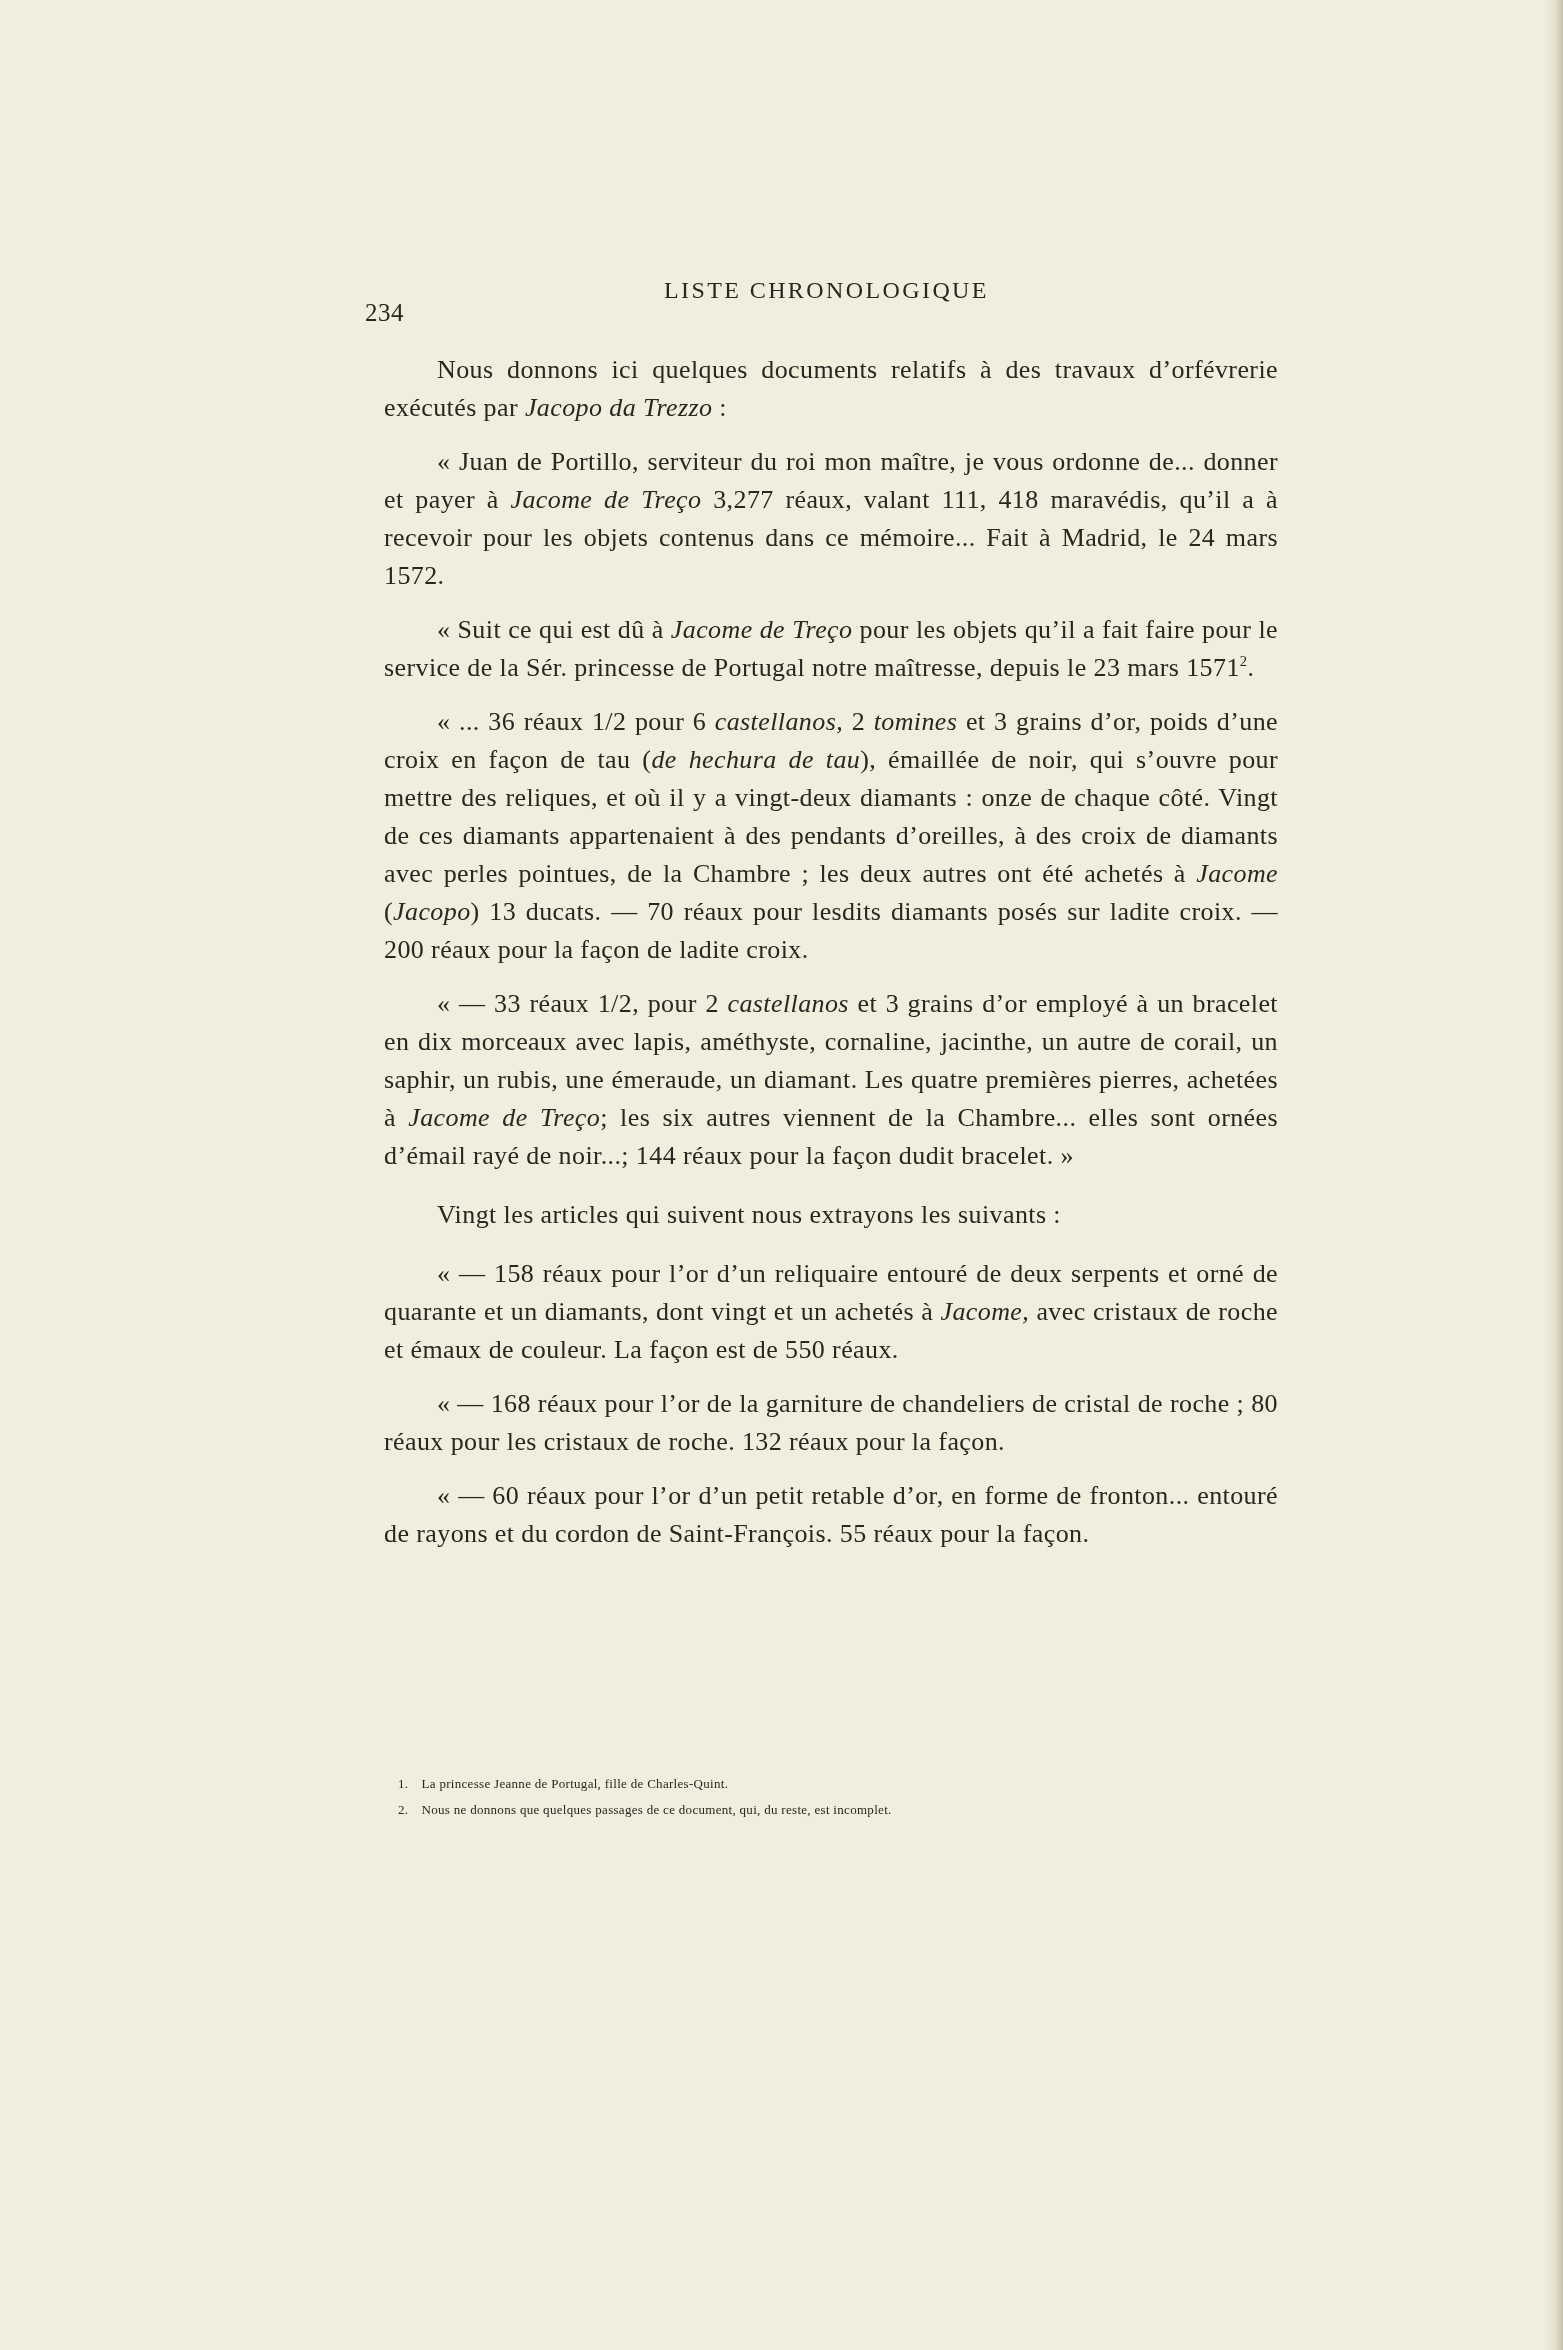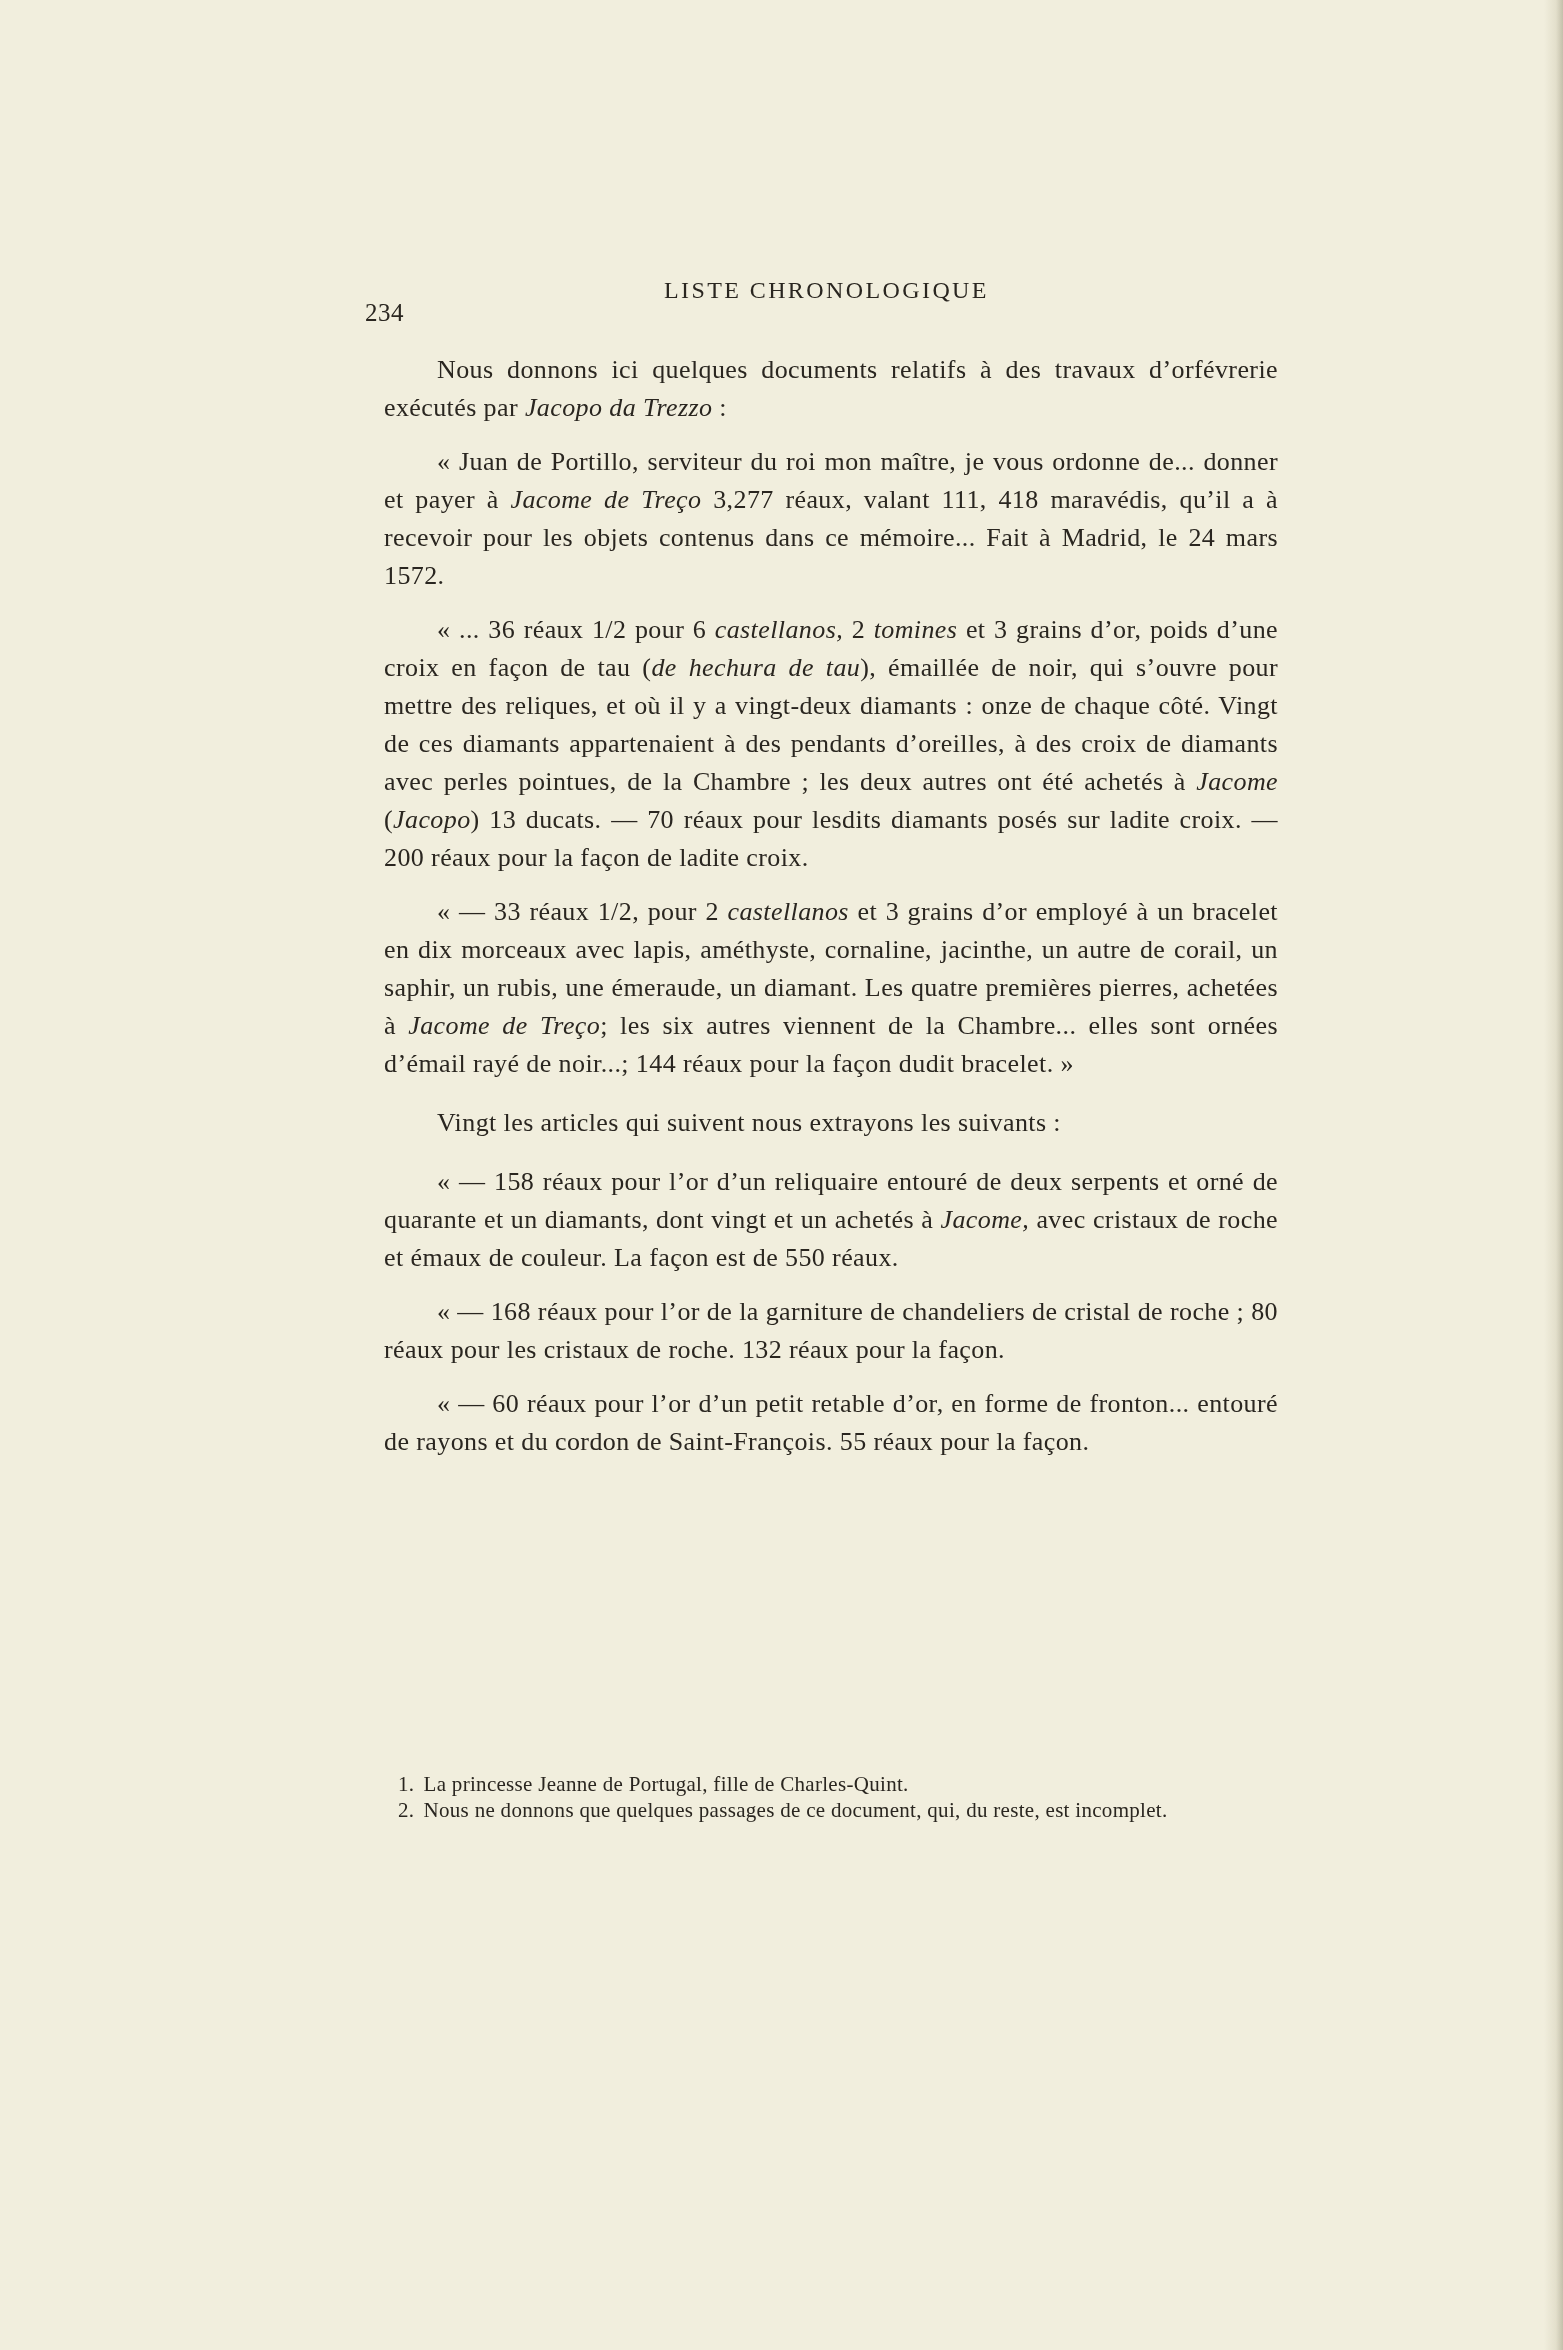--- a/index.html
+++ b/index.html
@@ -29,38 +29,39 @@
     position: absolute; top: 335px; left: 368px; width: 926px;
     font-size: 26px; line-height: 38px;
     text-align: justify; letter-spacing: 0.4px;
   }
   .body-text p { margin: 16px; text-indent: 53px; }
   .body-text p.gap { margin-top: 21px; }
   em { font-style: italic; }
   sup { font-size: 14.7px; line-height: 0; vertical-align: 10px; }
   .footnotes {
     position: absolute; top: 1771px; left: 398px; width: 900px;
-    font-size: 21px; line-height: 26px; letter-spacing: 0.3px;
+    font-size: 13px; line-height: 26px; letter-spacing: 0.3px;
   }
   .footnotes .fn { margin: 0; }
   .fn-num { display: inline-block; width: 20px; }
 </style>
 </head>
 <body>
 
 <div class="page-shade"></div>
 
 <div class="running-head">
   <span class="page-number">234</span>
   <span class="running-title">LISTE CHRONOLOGIQUE</span>
 </div>
 
 <div class="body-text" id="body-text">
     <p><span>Nous donnons ici quelques documents relatifs à des travaux d’orfévrerie exécutés par </span><em>Jacopo da Trezzo</em><span> :</span></p>
     <p><span>« Juan de Portillo, serviteur du roi mon maître, je vous ordonne de... donner et payer à </span><em>Jacome de Treço</em><span> 3,277 réaux, valant 111, 418 maravédis, qu’il a à recevoir pour les objets contenus dans ce mémoire... Fait à Madrid, le 24 mars 1572.</span></p>
+    <p><span>« Suit ce qui est dû à </span><em>Jacome de Treço</em><span> pour les objets qu’il a fait faire pour le service de la Sér. princesse de Portugal notre maîtresse, depuis le 23 mars 1571</span><sup>2</sup><span>.</span></p>
     <p><span>« ... 36 réaux 1/2 pour 6 </span><em>castellanos,</em><span> 2 </span><em>tomines</em><span> et 3 grains d’or, poids d’une croix en façon de tau (</span><em>de hechura de tau</em><span>), émaillée de noir, qui s’ouvre pour mettre des reliques, et où il y a vingt-deux diamants : onze de chaque côté. Vingt de ces diamants appartenaient à des pendants d’oreilles, à des croix de diamants avec perles pointues, de la Chambre ; les deux autres ont été achetés à </span><em>Jacome</em><span> (</span><em>Jacopo</em><span>) 13 ducats. — 70 réaux pour lesdits diamants posés sur ladite croix. — 200 réaux pour la façon de ladite croix.</span></p>
     <p><span>« — 33 réaux 1/2, pour 2 </span><em>castellanos</em><span> et 3 grains d’or employé à un bracelet en dix morceaux avec lapis, améthyste, cornaline, jacinthe, un autre de corail, un saphir, un rubis, une émeraude, un diamant. Les quatre premières pierres, achetées à </span><em>Jacome de Treço</em><span>; les six autres viennent de la Chambre... elles sont ornées d’émail rayé de noir...; 144 réaux pour la façon dudit bracelet. »</span></p>
     <p class="gap"><span>Vingt les articles qui suivent nous extrayons les suivants :</span></p>
     <p class="gap"><span>« — 158 réaux pour l’or d’un reliquaire entouré de deux serpents et orné de quarante et un diamants, dont vingt et un achetés à </span><em>Jacome,</em><span> avec cristaux de roche et émaux de couleur. La façon est de 550 réaux.</span></p>
     <p><span>« — 168 réaux pour l’or de la garniture de chandeliers de cristal de roche ; 80 réaux pour les cristaux de roche. 132 réaux pour la façon.</span></p>
     <p><span>« — 60 réaux pour l’or d’un petit retable d’or, en forme de fronton... entouré de rayons et du cordon de Saint-François. 55 réaux pour la façon.</span></p>
   </div>
 
 <div class="footnotes" id="footnotes">
     <p class="fn"><span class="fn-num">1.</span><span> La princesse Jeanne de Portugal, fille de Charles-Quint.</span></p>

